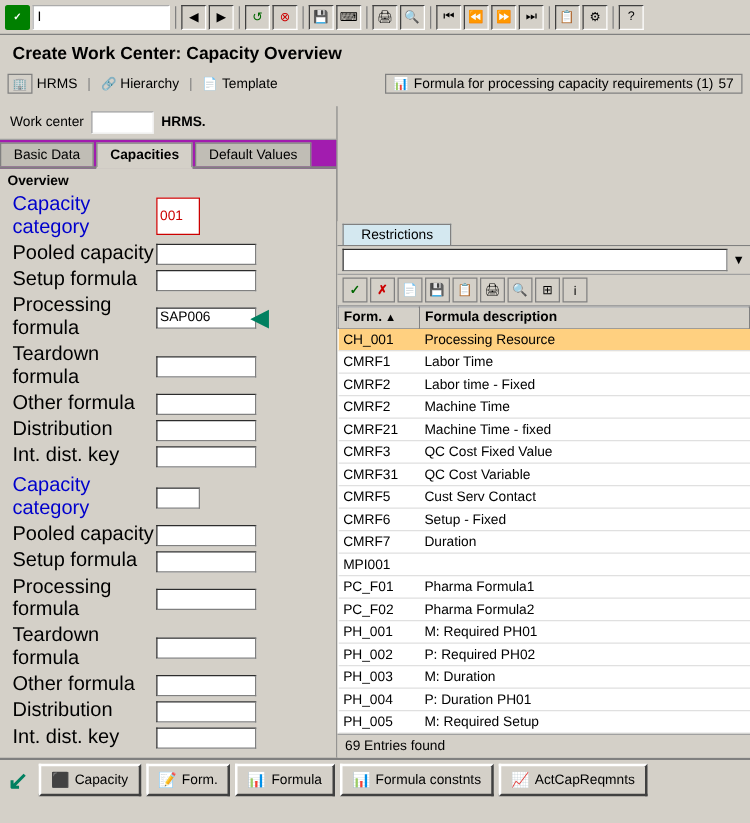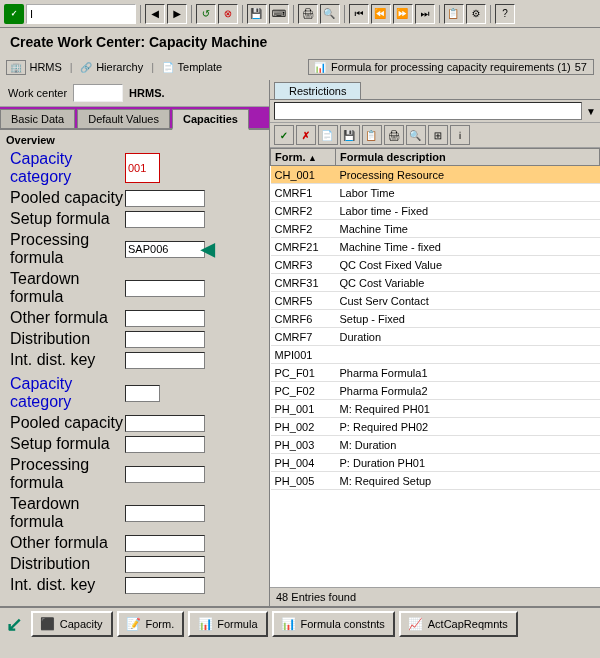--- a/index.html
+++ b/index.html
@@ -76,20 +76,21 @@
       gap: 3px;
       cursor: pointer;
       font-size: 11px;
     }
     .nav-sep { color: #808080; }
 
     
     .main-content {
       display: flex;
       height: calc(658px - 28px - 44px - 28px - 32px);
+      align-items: flex-end;
     }
 
     
     .left-panel {
       width: 270px;
       background: #d4d0c8;
       border-right: 1px solid #808080;
       display: flex;
       flex-direction: column;
     }
@@ -329,21 +330,21 @@
   <button class="toolbar-btn">⏪</button>
   <button class="toolbar-btn">⏩</button>
   <button class="toolbar-btn">⏭</button>
   <div class="toolbar-sep"></div>
   <button class="toolbar-btn">📋</button>
   <button class="toolbar-btn">⚙</button>
   <div class="toolbar-sep"></div>
   <button class="toolbar-btn">?</button>
 </div>
 
-<div class="page-title">Create Work Center: Capacity Machine</div>
+<div class="page-title">Create Work Center: Capacity Overview</div>
 
 <div class="nav-toolbar">
   <div class="nav-item">
     <span style="background:#d4d0c8;border:1px solid #808080;padding:1px 3px;font-size:10px;">🏢</span>
     <span>HRMS</span>
   </div>
   <span class="nav-sep">|</span>
   <div class="nav-item">
     <span style="font-size:10px;">🔗</span>
     <span>Hierarchy</span>
@@ -366,22 +367,22 @@
   <div class="left-panel">
 
     <div class="work-center-row">
       <span class="work-center-label">Work center</span>
       <input class="work-center-input" type="text" value="" style="width: 50px;">
       <span class="work-center-value">HRMS.</span>
     </div>
 
     <div class="tabs-row">
       <div class="tab">Basic Data</div>
+      <div class="tab active">Capacities</div>
       <div class="tab">Default Values</div>
-      <div class="tab active">Capacities</div>
     </div>
 
     <div class="overview-section">
       <div class="overview-title">Overview</div>
 
       <div>
 
         <div class="field-row">
           <span class="field-label blue">Capacity category</span>
           <input class="field-value-red" type="text" value="001" style="">
@@ -561,21 +562,21 @@
               <td>P: Duration PH01</td>
             </tr>
             <tr>
               <td>PH_005</td>
               <td>M: Required Setup</td>
             </tr>
           </tbody>
       </table>
     </div>
 
-    <div class="entries-found">48 Entries found</div>
+    <div class="entries-found">69 Entries found</div>
   </div>
 
 </div>
 
 <div class="bottom-toolbar">
   <span style="color:#008060;font-size:20px;font-weight:bold;margin-right:4px;">↙</span>
   <button class="bottom-btn">
     <span style="font-size:12px;">⬛</span>
     <span>Capacity</span>
   </button>

